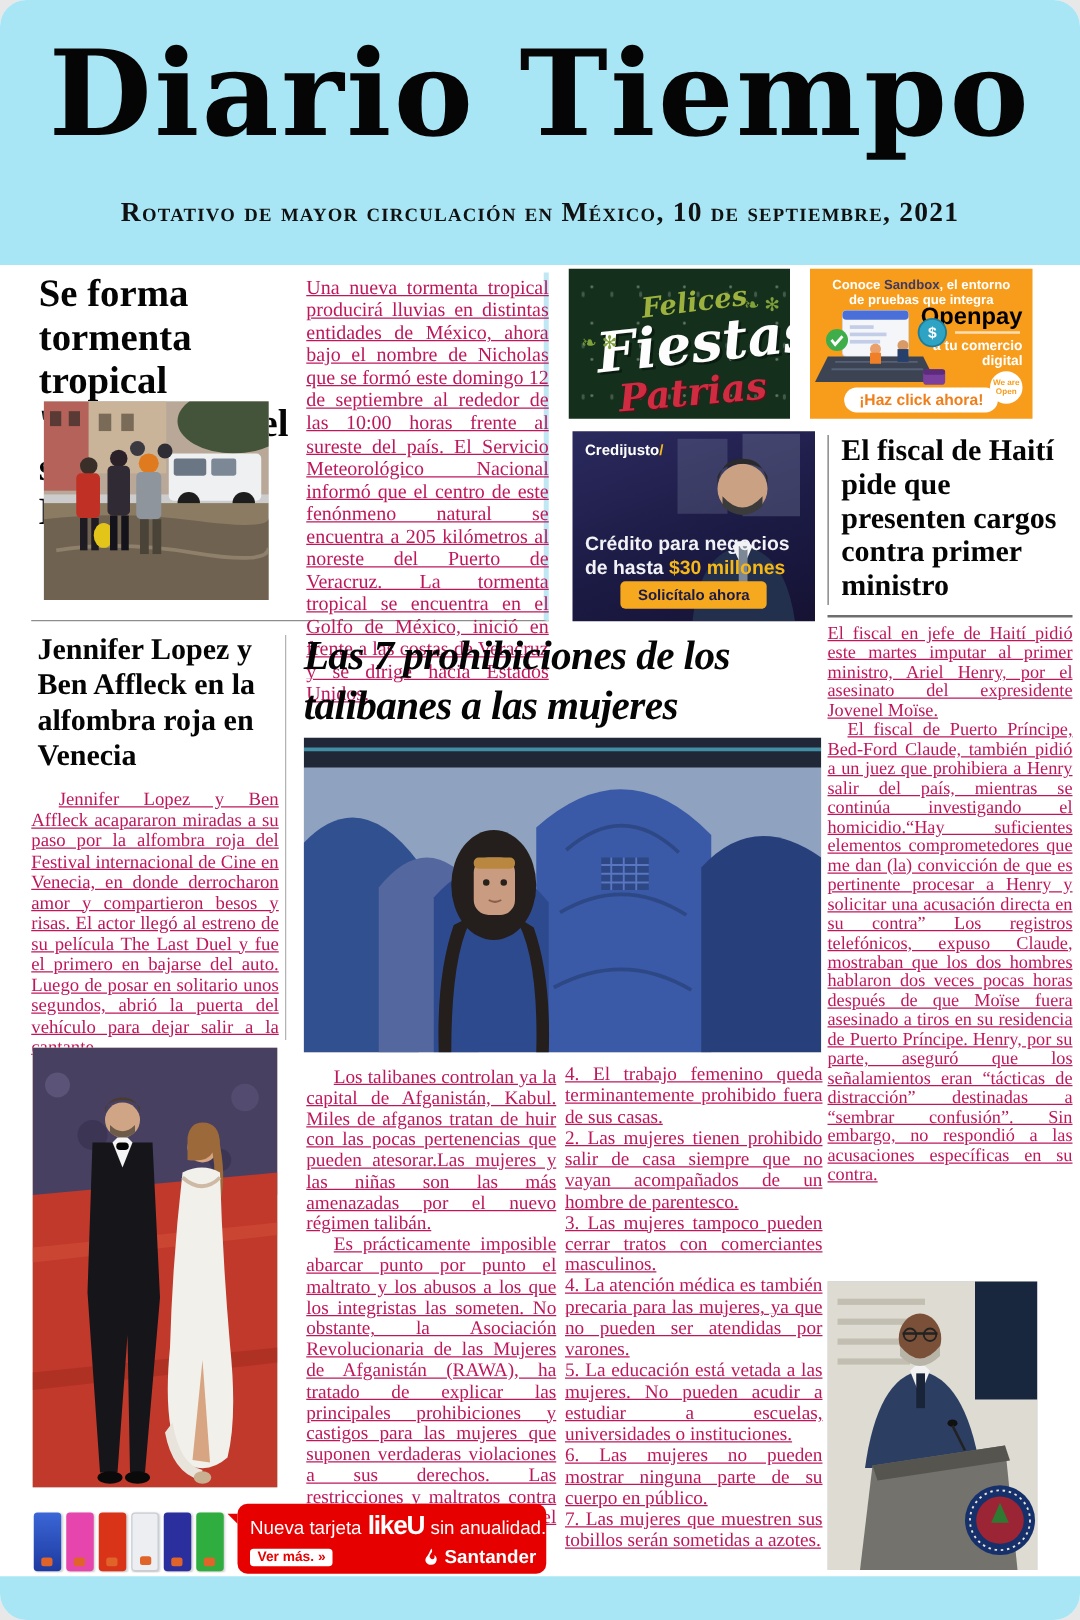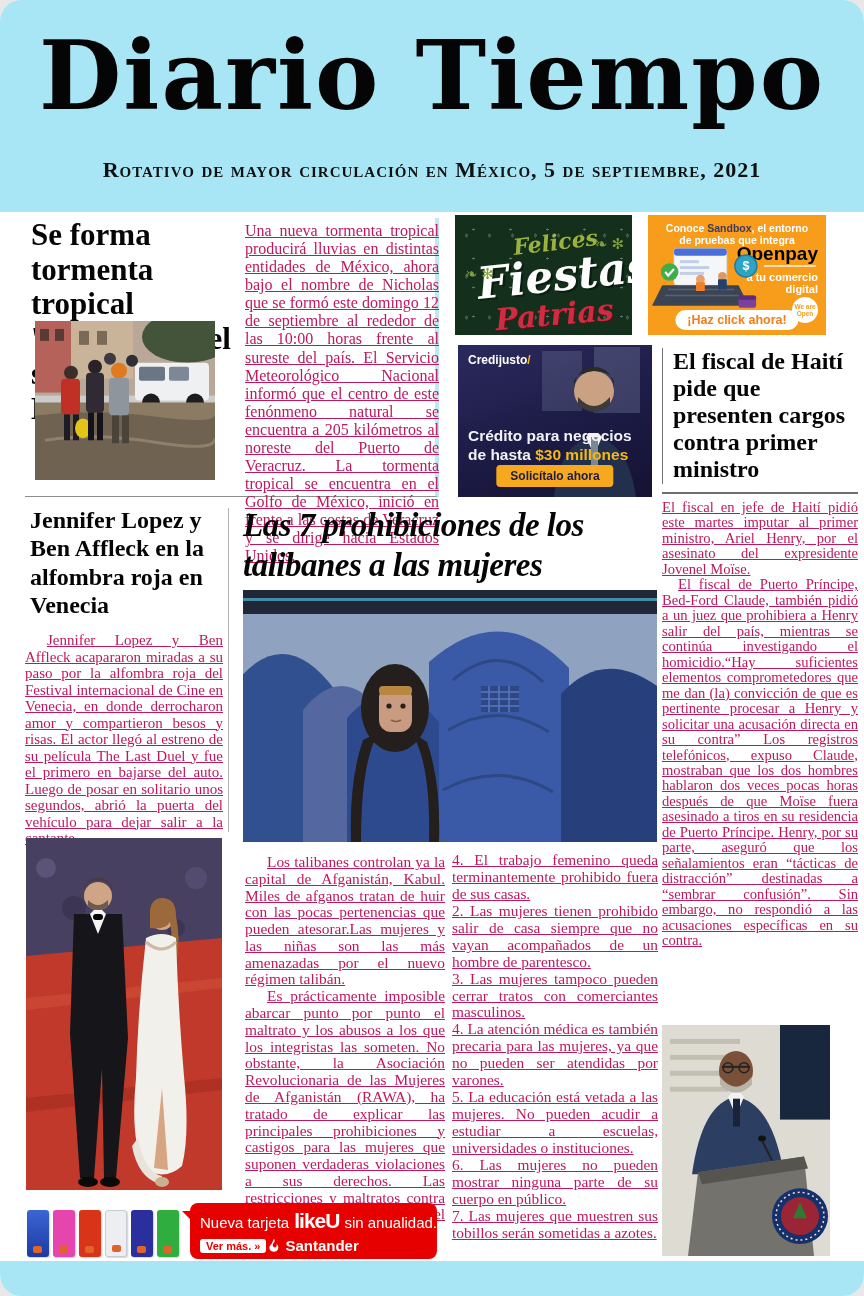--- a/index.html
+++ b/index.html
@@ -97,33 +97,33 @@
   .card.c1{background:linear-gradient(#3b66d6,#1d3aa0);} .card.c2{background:#e645ae;}
   .card.c3{background:#d93418;} .card.c4{background:#eceef2; border:1px solid #c9ccd4;}
   .card.c5{background:#2b2f9e;} .card.c6{background:#2fae3f;}
   .ad-santander { left:190px; top:1203px; width:247px; height:56px; background:#e60000; cursor:pointer;
       border-radius:8px; font-family:"Liberation Sans", sans-serif; color:#fff; padding:6px 8px 5px 10px;}
   .ad-santander::before { content:""; position:absolute; left:-8px; top:8px;
       border-top:8px solid #e60000; border-left:8px solid transparent; }
   .san-row1 { display:flex; align-items:baseline; gap:5px; white-space:nowrap; }
   .san-txt { font-size:15px; }
   .san-brand { font-size:21px; font-weight:700; letter-spacing:-1px; }
-  .san-row2 { display:flex; justify-content:flex-start; align-items:center; margin-top:4px; }
+  .san-row2 { display:flex; justify-content:space-between; align-items:center; margin-top:4px; }
   .san-cta { background:#ffffff; color:#e60000; border:none; border-radius:3px; font-size:11px;
       font-weight:700; padding:1px 6px; font-family:"Liberation Sans", sans-serif; cursor:pointer; }
   .san-logo { display:flex; align-items:center; gap:3px; font-size:15px; font-weight:700; }
 </style>
 </head>
 <body>
 
 <div class="page">
 
   <header class="abs banner" style="left:0;top:0;width:864px;height:212px;">
     <h1 class="abs masthead-title">Diario Tiempo</h1>
-    <div class="abs masthead-sub">Rotativo de mayor circulación en México, 5 de septiembre, 2021</div>
+    <div class="abs masthead-sub">Rotativo de mayor circulación en México, 10 de septiembre, 2021</div>
   </header>
 
   <article class="abs storm-block">
     <h2 class="abs head storm-head">Se forma tormenta tropical 'Nicholas' en el sureste de México</h2>
     <figure class="abs storm-photo">
       <svg viewBox="0 0 180 160" preserveAspectRatio="none">
         <rect width="180" height="75" fill="#b9a898"></rect>
         <rect x="0" y="0" width="36" height="72" fill="#b5635a"></rect>
         <rect x="5" y="8" width="9" height="12" fill="#5a3a34"></rect>
           <rect x="20" y="8" width="9" height="12" fill="#5a3a34"></rect>

